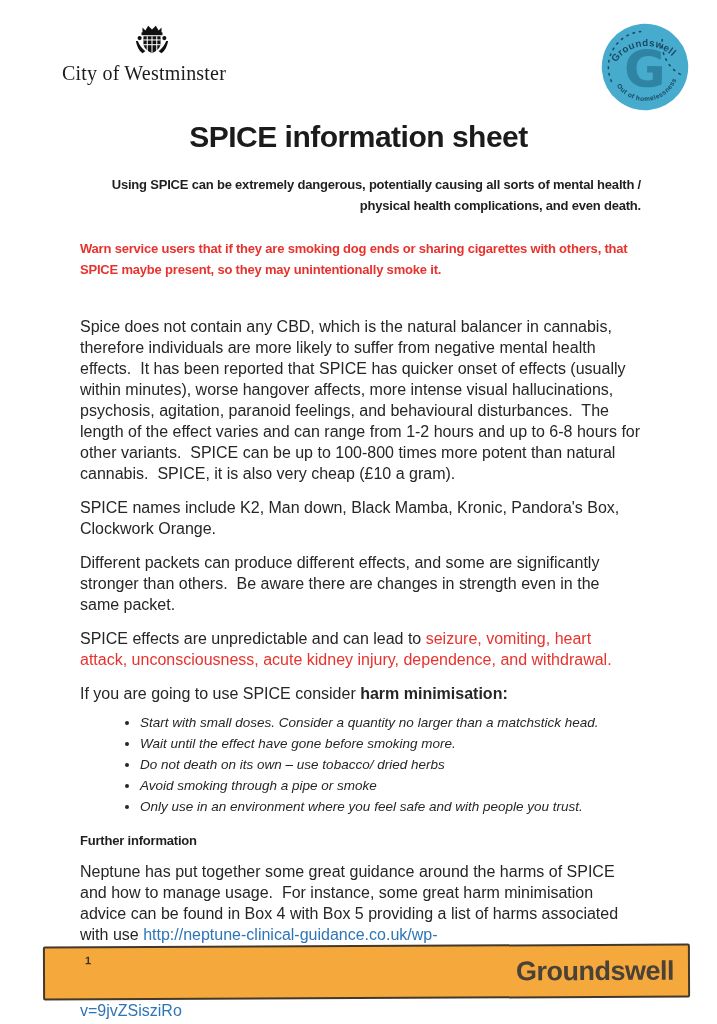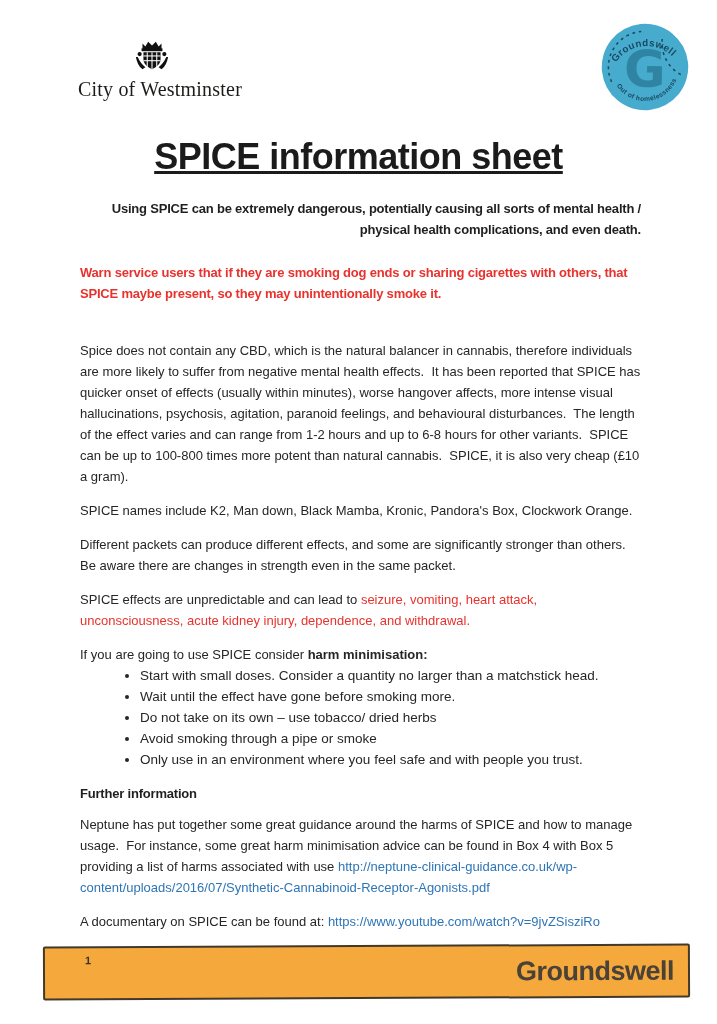--- a/index.html
+++ b/index.html
@@ -7,50 +7,49 @@
   .page {
     position:relative;
     width:717px; height:1024px;
     background:#ffffff;
     font-family:"Liberation Sans", sans-serif;
     color:#222222;
     overflow:hidden;
   }
   
   .header { position:relative; height:118px; }
-  .westminster { position:absolute; left:62px; top:36px; width:180px; text-align:right; }
+  .westminster { position:absolute; left:62px; top:20px; width:180px; text-align:left; }
   .crest { display:block; margin:0 auto 4px auto; width:38px; height:38px; }
   .westminster-name {
     font-family:"Liberation Serif", serif;
     font-size:20px; color:#1c1c1a; white-space:nowrap; letter-spacing:0.2px;
   }
   .gs-logo { position:absolute; left:598px; top:20px; width:94px; height:94px; }
   
   .doc-title {
     text-align:center;
-    font-size:36px; font-weight:700; letter-spacing:-0.5px;
+    font-size:30px; font-weight:700; letter-spacing:-0.5px;
     color:#1b1b1b;
-    margin-top:18px;
-    text-decoration:underline;
+    margin-top:2px;
   }
   
   .content { padding:0 76px 0 80px; }
-  .para { font-size:13px; line-height:21px; white-space:pre-wrap; margin-top:13px; color:#262626; }
+  .para { font-size:16px; line-height:21px; white-space:pre-wrap; margin-top:13px; color:#262626; }
   .lead {
     font-size:13px; line-height:21px; font-weight:700; letter-spacing:-0.2px;
     color:#1f1f1f; margin-top:20px; white-space:pre-wrap;text-align:right;
   }
   .warning {
     font-size:13px; line-height:21px; font-weight:700; letter-spacing:-0.2px;
     color:#e8322d; margin-top:22px; white-space:pre-wrap;
   }
   .gap-large { margin-top:36px; }
   .red-inline { color:#e8322d; }
   .bold-inline { font-weight:700; }
-  ul.harm-list { padding-left:60px; }
+  ul.harm-list { margin-top:8px; padding-left:60px;font-style:italic; }
   ul.harm-list li { font-size:13.5px; line-height:21px; color:#262626; }
   .further-heading {
     font-size:13px; font-weight:700; letter-spacing:-0.2px; color:#1f1f1f;
     margin-top:16px;
   }
   a.link, span.link {
     color:#2e75b6; cursor:pointer;
     overflow-wrap:break-word;
   }
   
@@ -131,21 +130,21 @@
 
     <p class="para">Different packets can produce different effects, and some are significantly stronger than others.  Be aware there are changes in strength even in the same packet.</p>
 
     <p class="para"><span>SPICE effects are unpredictable and can lead to </span><span class="red-inline">seizure, vomiting, heart attack, unconsciousness, acute kidney injury, dependence, and withdrawal.</span></p>
 
     <p class="para"><span>If you are going to use SPICE consider </span><span class="bold-inline">harm minimisation:</span></p>
 
     <ul class="harm-list">
       <li>Start with small doses. Consider a quantity no larger than a matchstick head.</li>
       <li>Wait until the effect have gone before smoking more.</li>
-      <li>Do not take on its own – use tobacco/ dried herbs</li>
+      <li>Do not death on its own – use tobacco/ dried herbs</li>
       <li>Avoid smoking through a pipe or smoke</li>
       <li>Only use in an environment where you feel safe and with people you trust.</li>
     </ul>
 
     <p class="further-heading">Further information</p>
 
     <p class="para"><span>Neptune has put together some great guidance around the harms of SPICE and how to manage usage.  For instance, some great harm minimisation advice can be found in Box 4 with Box 5 providing a list of harms associated with use </span><a class="link">http://neptune-clinical-guidance.co.uk/wp-content/uploads/2016/07/Synthetic-Cannabinoid-Receptor-Agonists.pdf</a></p>
 
     <p class="para"><span>A documentary on SPICE can be found at: </span><a class="link">https://www.youtube.com/watch?v=9jvZSisziRo</a></p>
 

